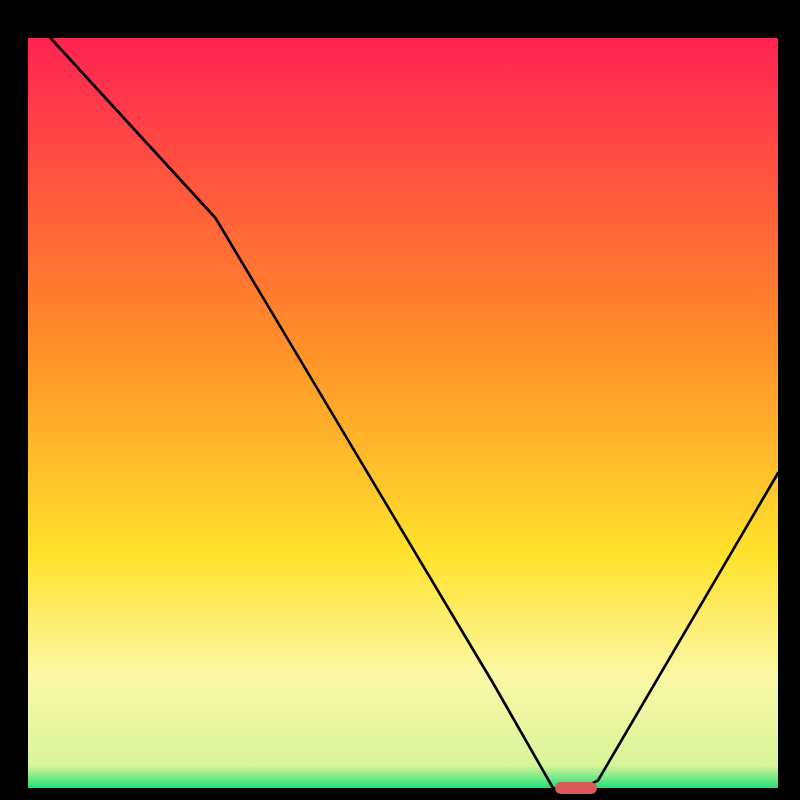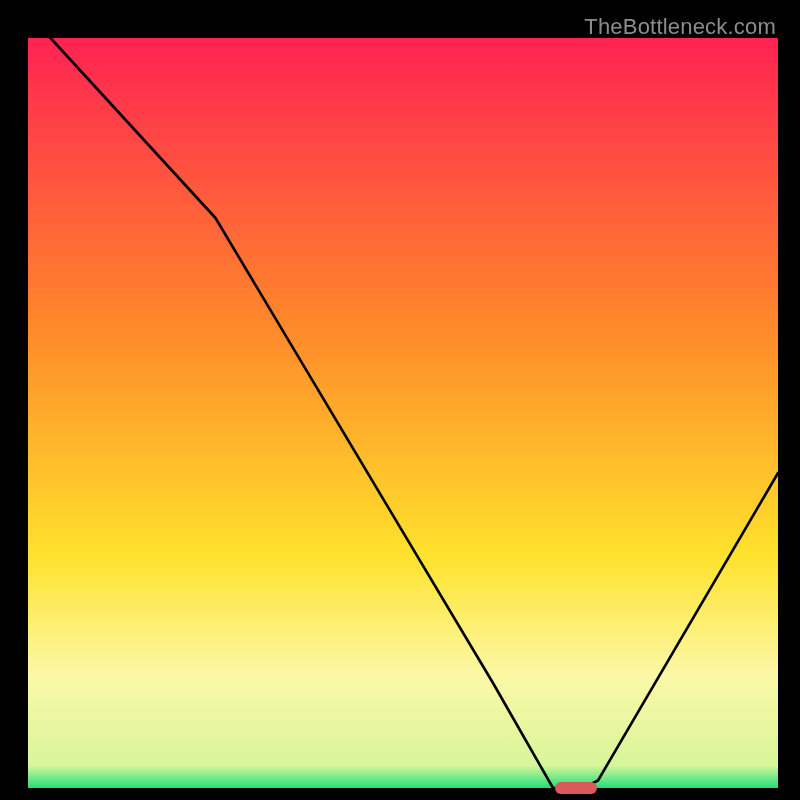--- a/index.html
+++ b/index.html
@@ -53,21 +53,20 @@
     height: 12px;
     border-radius: 6px;
     transform: translate(-50%, -50%);
   }
 </style>
 </head>
 <body>
 
 <div class="frame">
 
-  <div class="watermark">TheBottleneck.com</div>
 
   <div class="plot-area">
 
     <svg class="grad-rect" viewBox="0 0 100 100" preserveAspectRatio="none">
       <defs>
         <linearGradient id="bg-grad" x1="0" y1="0" x2="0" y2="1">
             <stop offset="0%" stop-color="#ff2352"></stop>
             <stop offset="39%" stop-color="#ff8a2a"></stop>
             <stop offset="69%" stop-color="#ffe22c"></stop>
             <stop offset="85%" stop-color="#fbf8a6"></stop>

